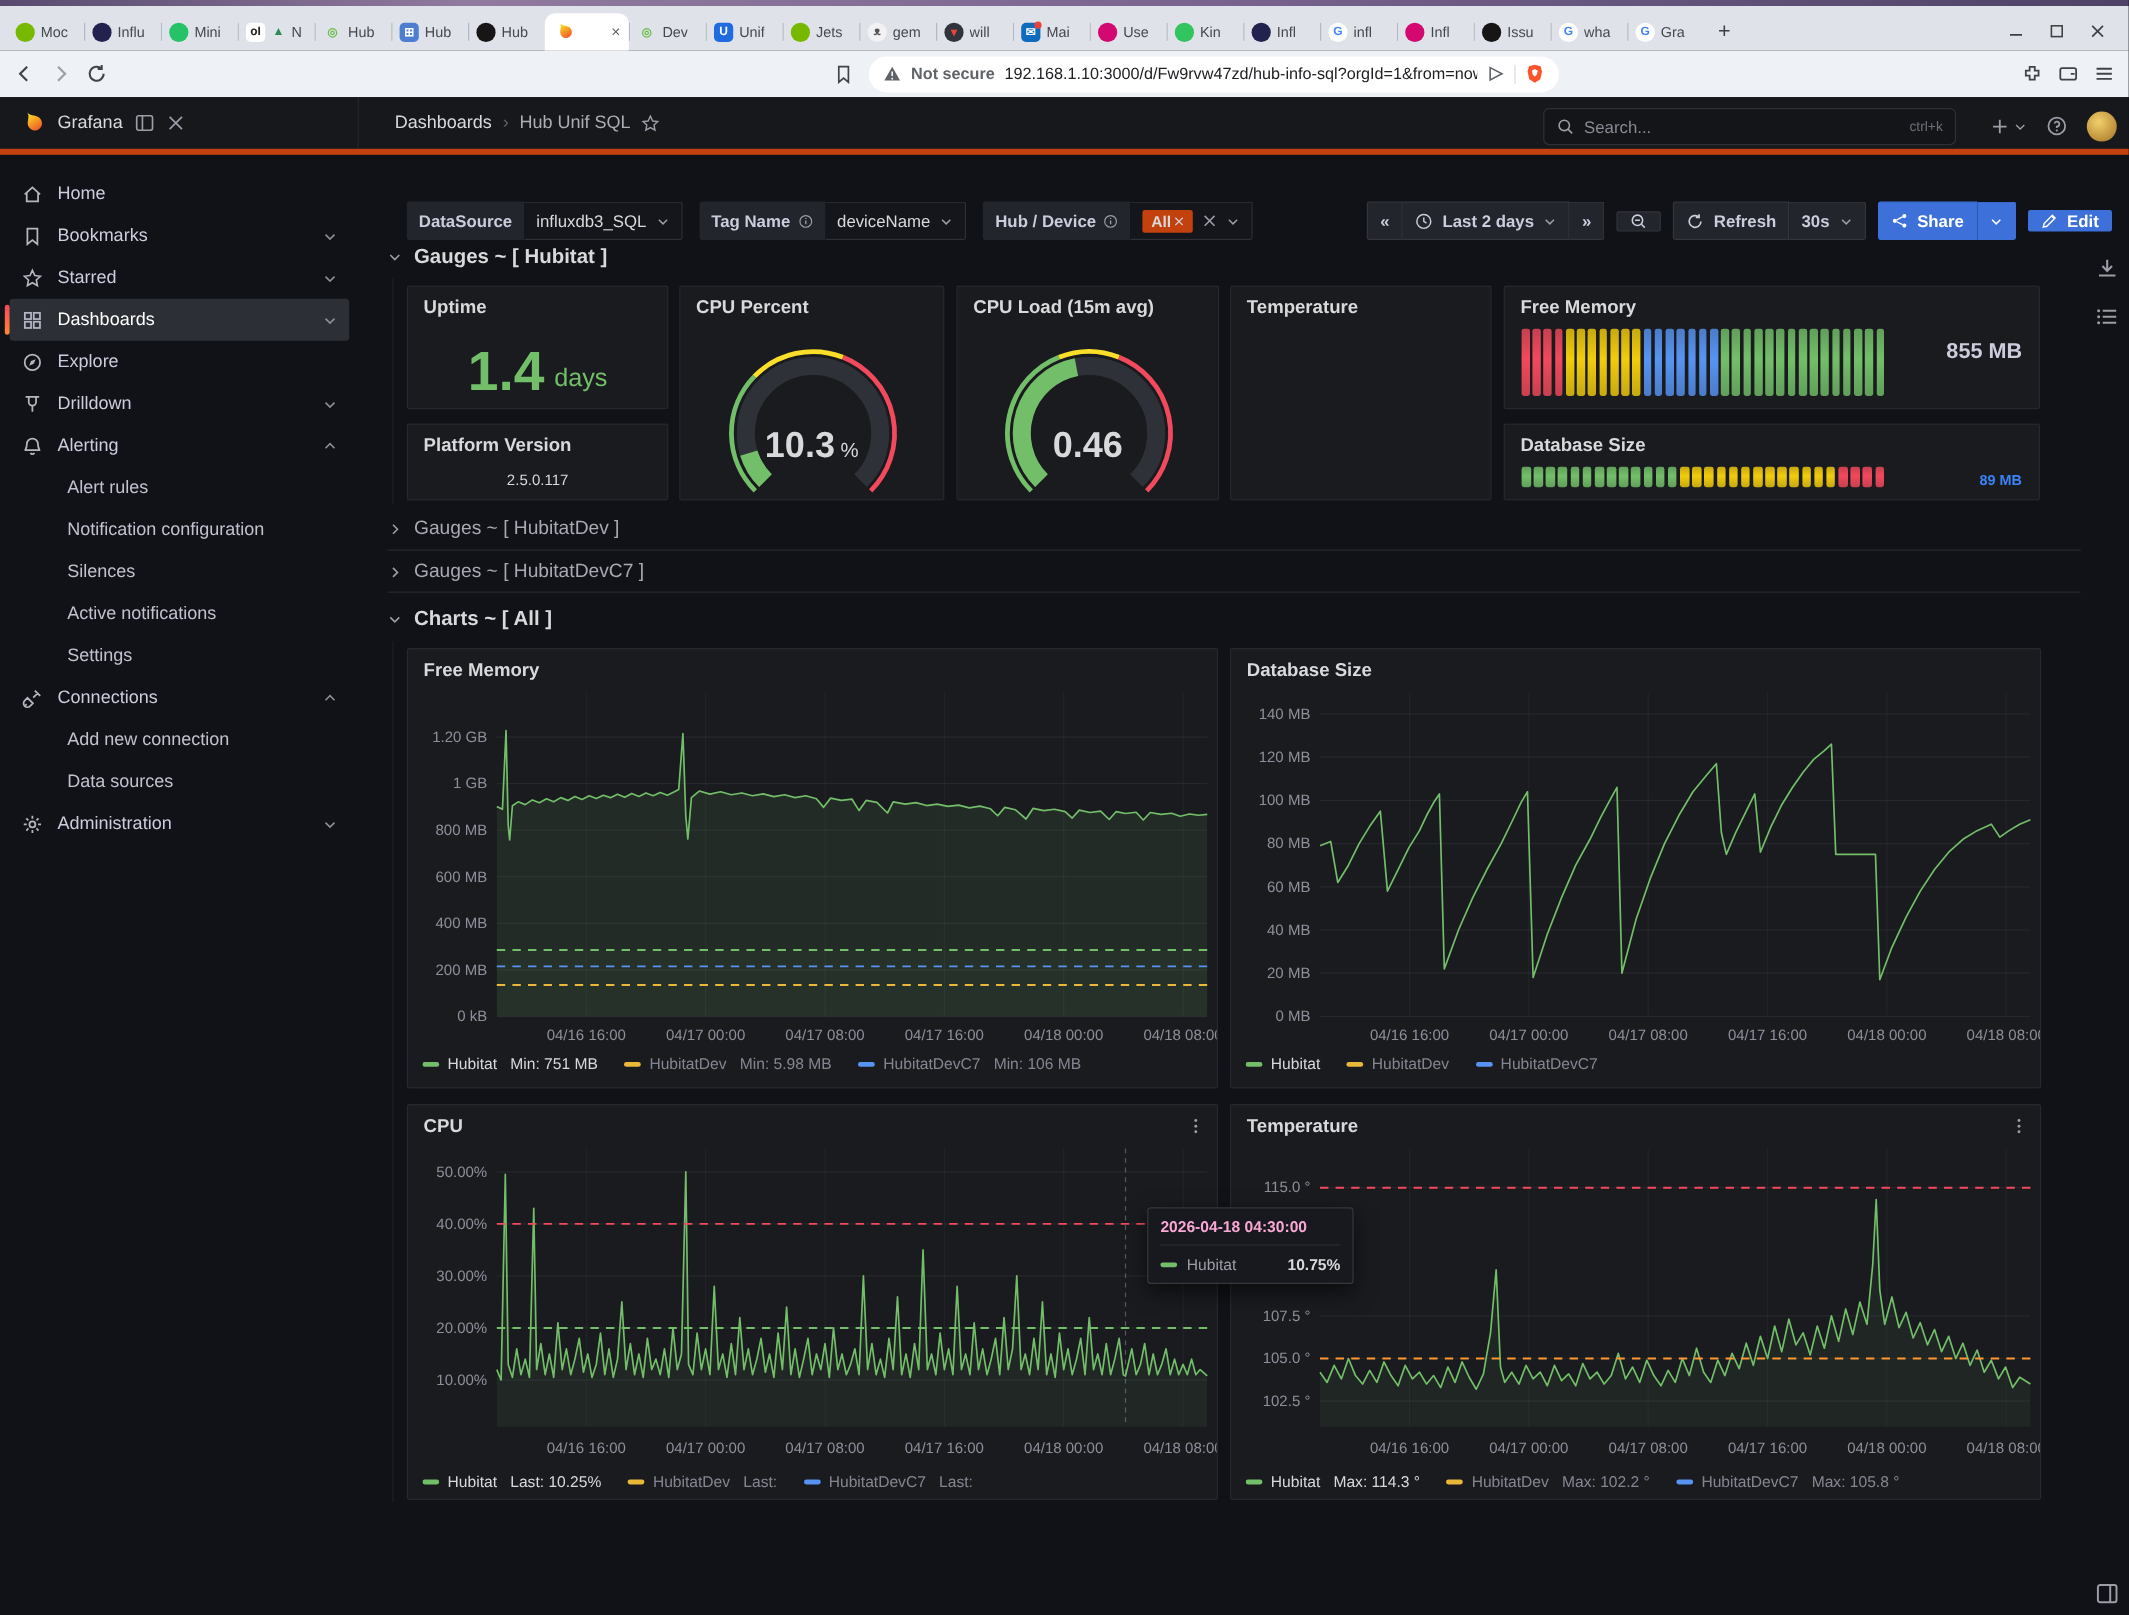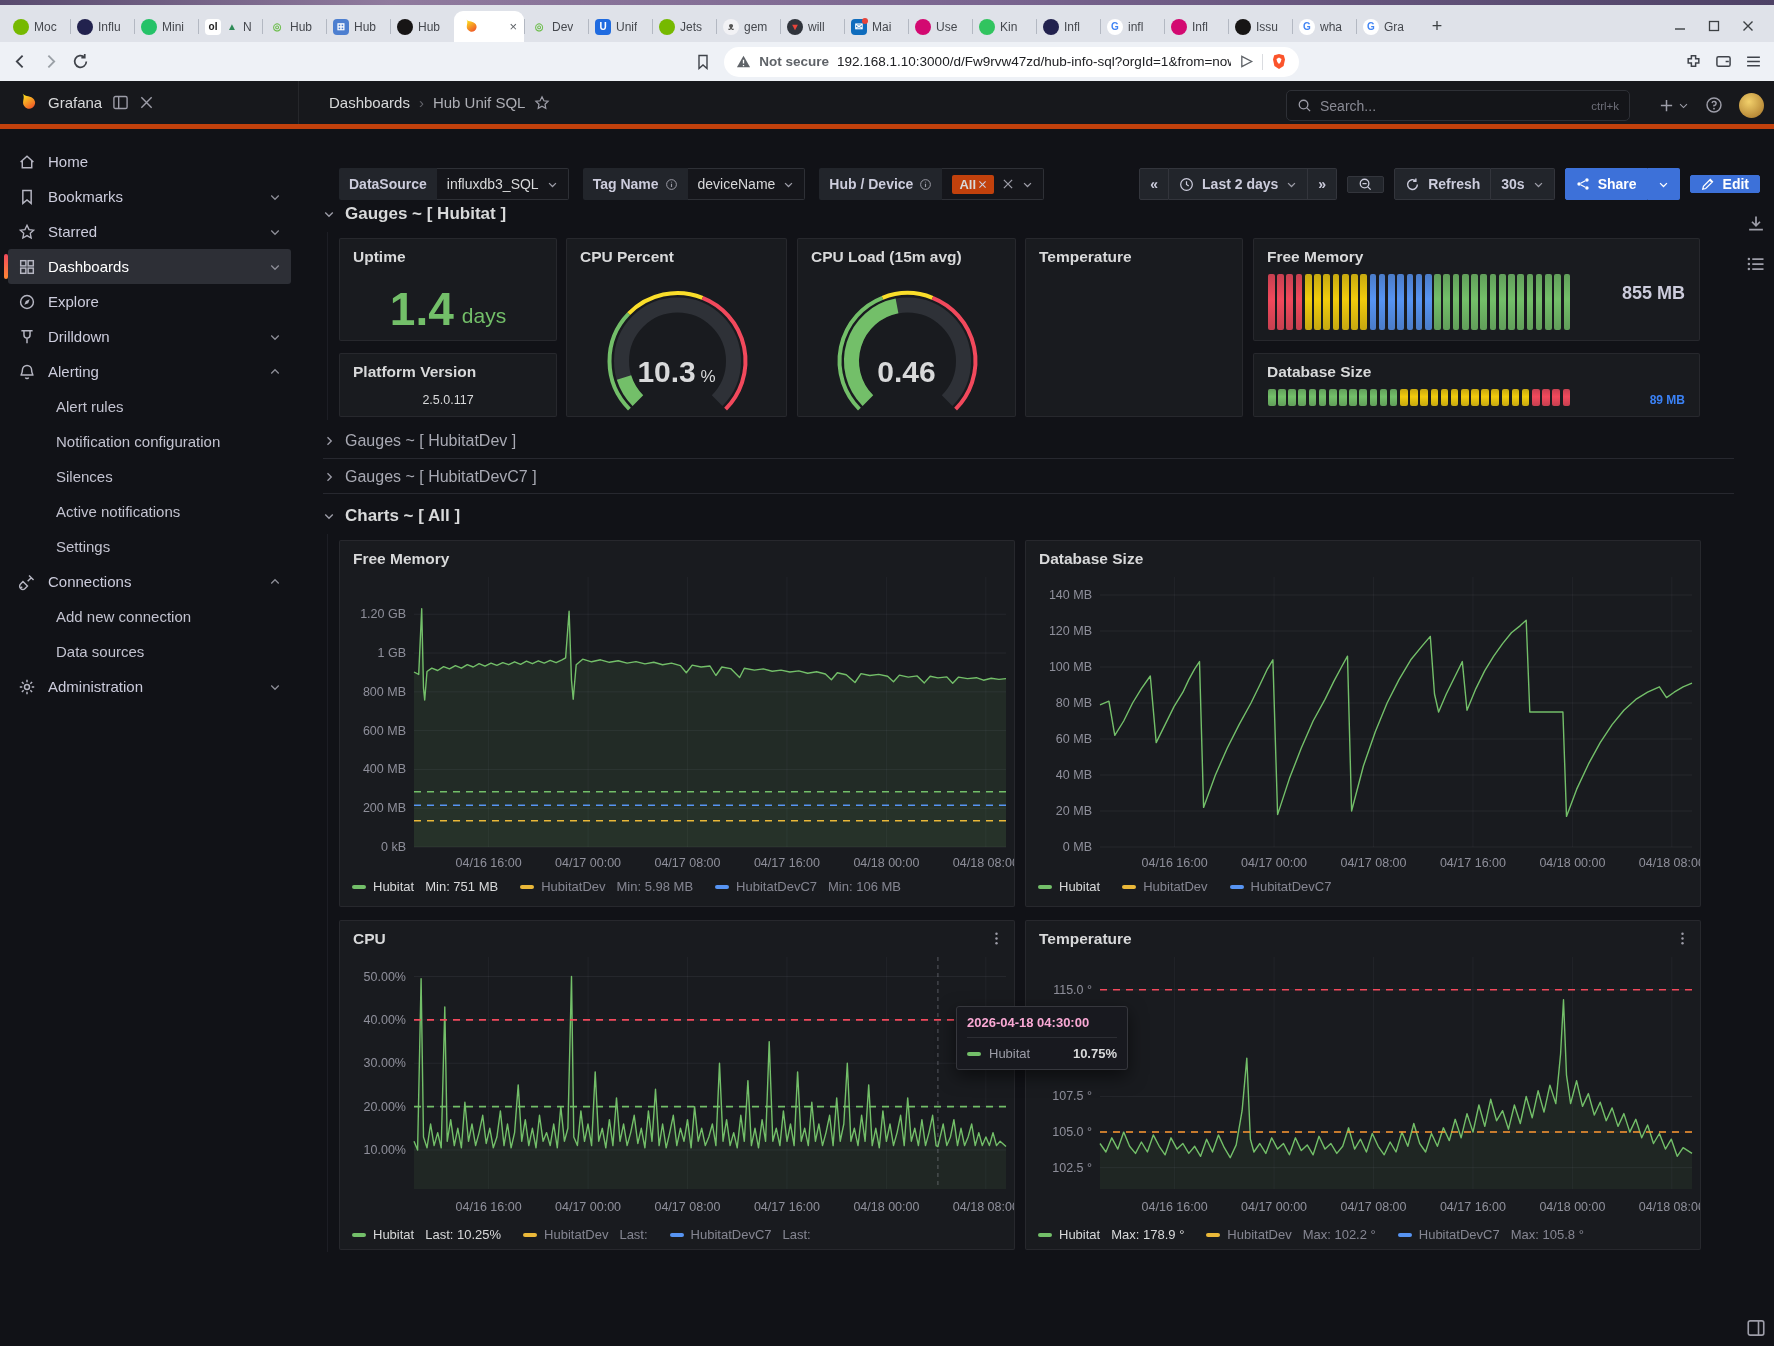--- a/index.html
+++ b/index.html
@@ -986,21 +986,21 @@
             <text x="248.048" y="290" text-anchor="middle" font-size="12.5" fill="rgba(204,204,220,0.65)">04/17 00:00</text>
             <text x="347.504" y="290" text-anchor="middle" font-size="12.5" fill="rgba(204,204,220,0.65)">04/17 08:00</text>
             <text x="446.96" y="290" text-anchor="middle" font-size="12.5" fill="rgba(204,204,220,0.65)">04/17 16:00</text>
             <text x="546.416" y="290" text-anchor="middle" font-size="12.5" fill="rgba(204,204,220,0.65)">04/18 00:00</text>
             <text x="645.872" y="290" text-anchor="middle" font-size="12.5" fill="rgba(204,204,220,0.65)">04/18 08:00</text>
           </svg>
           <div class="legend" style="top:306px;">
             <div class="lg-item bright">
               <span class="lg-sw" style="background:#73bf69"></span>
               <span class="lg-nm">Hubitat</span>
-              <span class="lg-vl">Max: 178.9 °</span>
+              <span class="lg-vl">Max: 114.3 °</span>
             </div>
             <div class="lg-item">
               <span class="lg-sw" style="background:#eab839"></span>
               <span class="lg-nm">HubitatDev</span>
               <span class="lg-vl">Max: 102.2 °</span>
             </div>
             <div class="lg-item">
               <span class="lg-sw" style="background:#5794f2"></span>
               <span class="lg-nm">HubitatDevC7</span>
               <span class="lg-vl">Max: 105.8 °</span>

